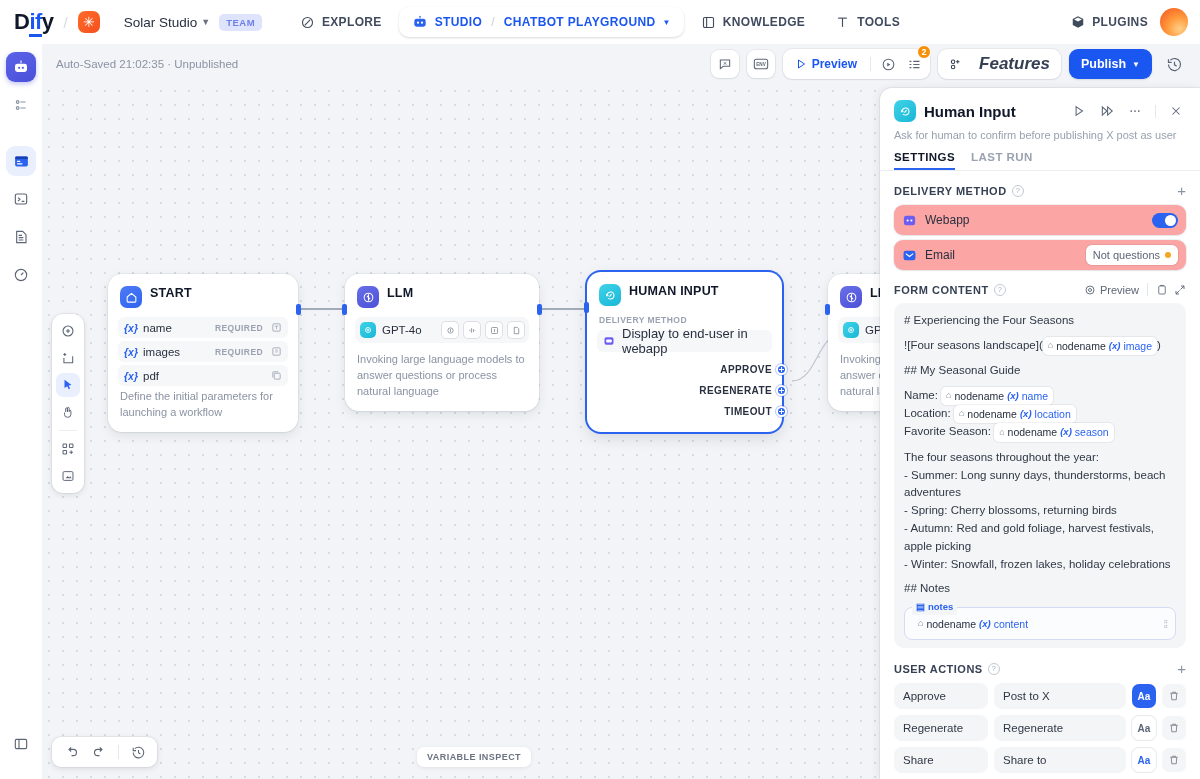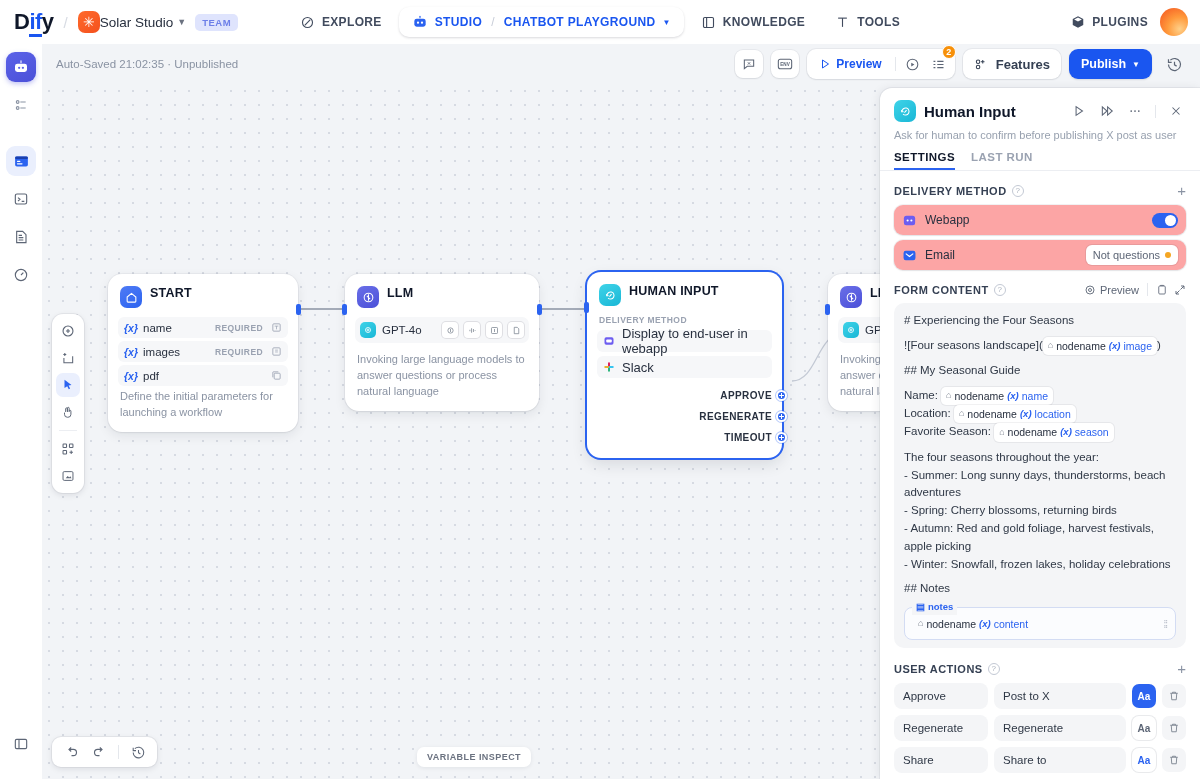--- a/index.html
+++ b/index.html
@@ -25,21 +25,21 @@
   }
   .logo .hl { color: #1a56f0; border-bottom: 3px solid #1a56f0; }
   .tb-sep { color: #d7dbe3; margin: 0 10px; font-size: 15px; }
   .app-badge {
     width: 22px; height: 22px; border-radius: 7px;
     background: linear-gradient(140deg,#ff6a2b,#f4511e);
     display: flex; align-items: center; justify-content: center;
     color: #fff; font-size: 14px; line-height: 1;
   }
   .app-name {
-    margin-left: 0; font-size: 13.5px; color: #28303f; font-weight: 500;
+    margin-left: 24px; font-size: 13.5px; color: #28303f; font-weight: 500;
   }
   .chev { margin-left: 4px; font-size: 9px; color: #6b7280; }
   .team-pill {
     margin-left: 9px; background: #dfe4fd; color: #6d7fe8;
     font-size: 9.5px; font-weight: 700; letter-spacing: .5px;
     padding: 3px 7px; border-radius: 5px;
   }
   #nav {
     position: absolute; left: 0; right: 0; top: 0; height: 44px;
     display: flex; align-items: center; justify-content: center; gap: 4px;
@@ -98,23 +98,24 @@
   .vdiv { width: 1px; height: 14px; background: #e4e7ec; margin: 0 3px; }
   .ico-btn { width: 24px; height: 24px; display: flex; align-items: center; justify-content: center; position: relative; }
   .badge-dot {
     position: absolute; top: -7px; right: -5px; width: 14px; height: 14px;
     border-radius: 50%; background: #f79009; color: #fff;
     font-size: 9px; font-weight: 700; display: flex; align-items: center; justify-content: center;
     border: 1.5px solid #fff;
   }
   .features-btn {
     height: 30px; background: #fff; border-radius: 9px; padding: 0 11px;
-    display: flex; align-items: center; gap: 8px;
-    font-size: 13px; font-weight: 600; color: #354053;
+    display: flex; align-items: center; gap: 16px;
+    font-size: 17px; font-weight: 600; color: #354053;
     box-shadow: 0 1px 2px rgba(16,24,40,.07), 0 0 0 1px rgba(16,24,40,.05);
+    font-style: italic;
   }
   .publish-btn {
     height: 30px; background: #1a56f0; color: #fff; border-radius: 9px;
     padding: 0 12px; display: flex; align-items: center; gap: 6px;
     font-size: 12.5px; font-weight: 600;
     box-shadow: 0 1px 2px rgba(16,24,40,.12);
   }
   .hist-btn { width: 28px; height: 28px; display: flex; align-items: center; justify-content: center; }
 
   
@@ -636,31 +637,20 @@
     </div>
     <div class="sec-label">DELIVERY METHOD</div>
     <div class="dm-row">
       <span>
           <svg width="12" height="12" viewBox="0 0 24 24">
             <rect x="3" y="4.5" width="18" height="15" rx="3.5" fill="#6d5df0"></rect>
             <rect x="6.5" y="9" width="11" height="6" rx="1.6" fill="#fff"></rect>
           </svg>
         </span>
       <span class="dm-name">Display to end-user in webapp</span>
-    </div>
-    <div class="dm-row">
-      <span>
-          <svg width="12" height="12" viewBox="0 0 24 24">
-            <rect x="10" y="2.5" width="4" height="10" rx="2" fill="#e01e5a"></rect>
-            <rect x="10" y="11.5" width="4" height="10" rx="2" fill="#2eb67d"></rect>
-            <rect x="2.5" y="10" width="10" height="4" rx="2" fill="#ecb22e"></rect>
-            <rect x="11.5" y="10" width="10" height="4" rx="2" fill="#36c5f0"></rect>
-          </svg>
-        </span>
-      <span class="dm-name">Slack</span>
     </div>
     <div class="branch-row" style="margin-top:8px">
       <span class="branch-label">APPROVE</span>
       <span class="port"></span>
     </div>
     <div class="branch-row">
       <span class="branch-label">REGENERATE</span>
       <span class="port"></span>
     </div>
     <div class="branch-row">

